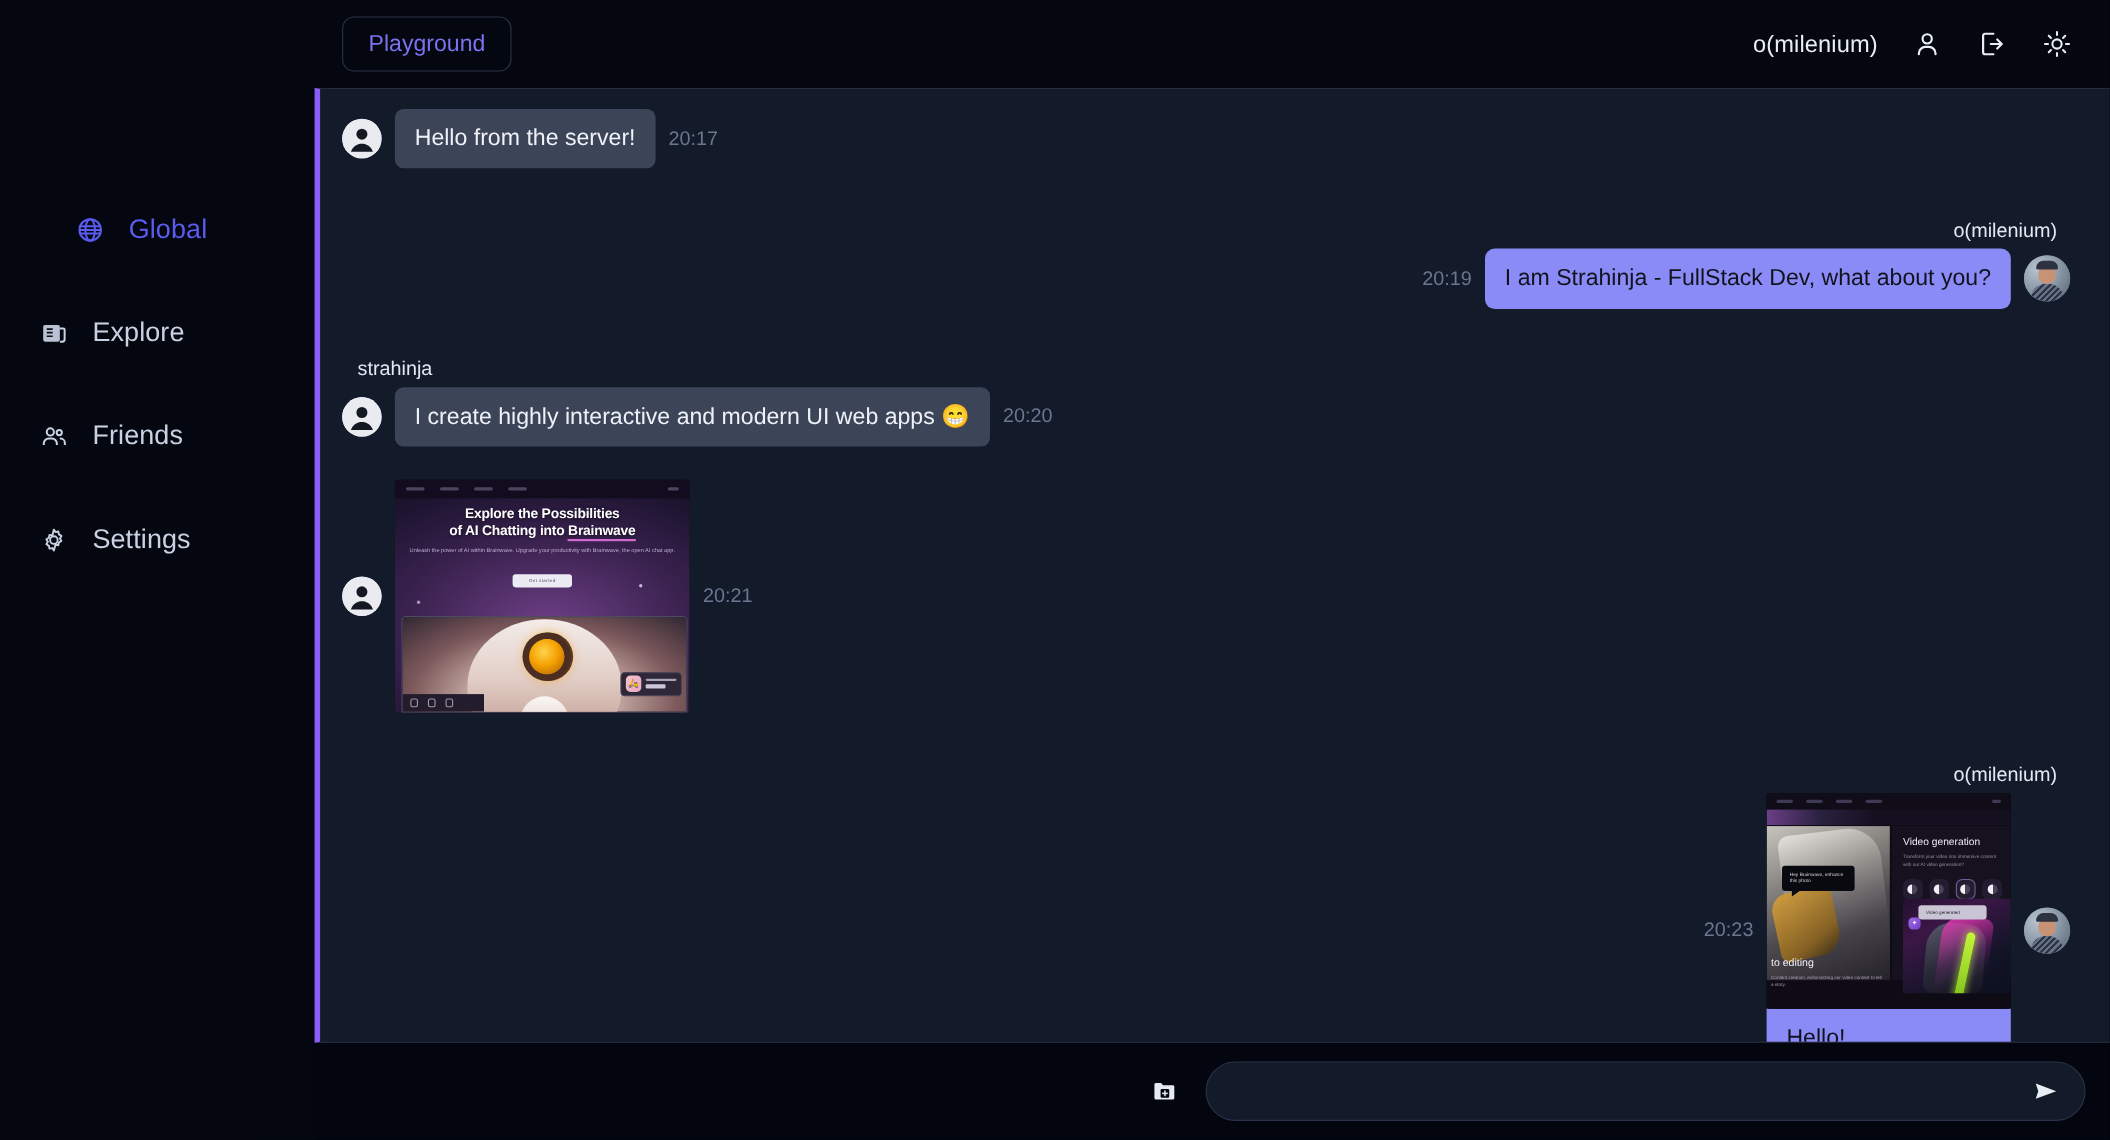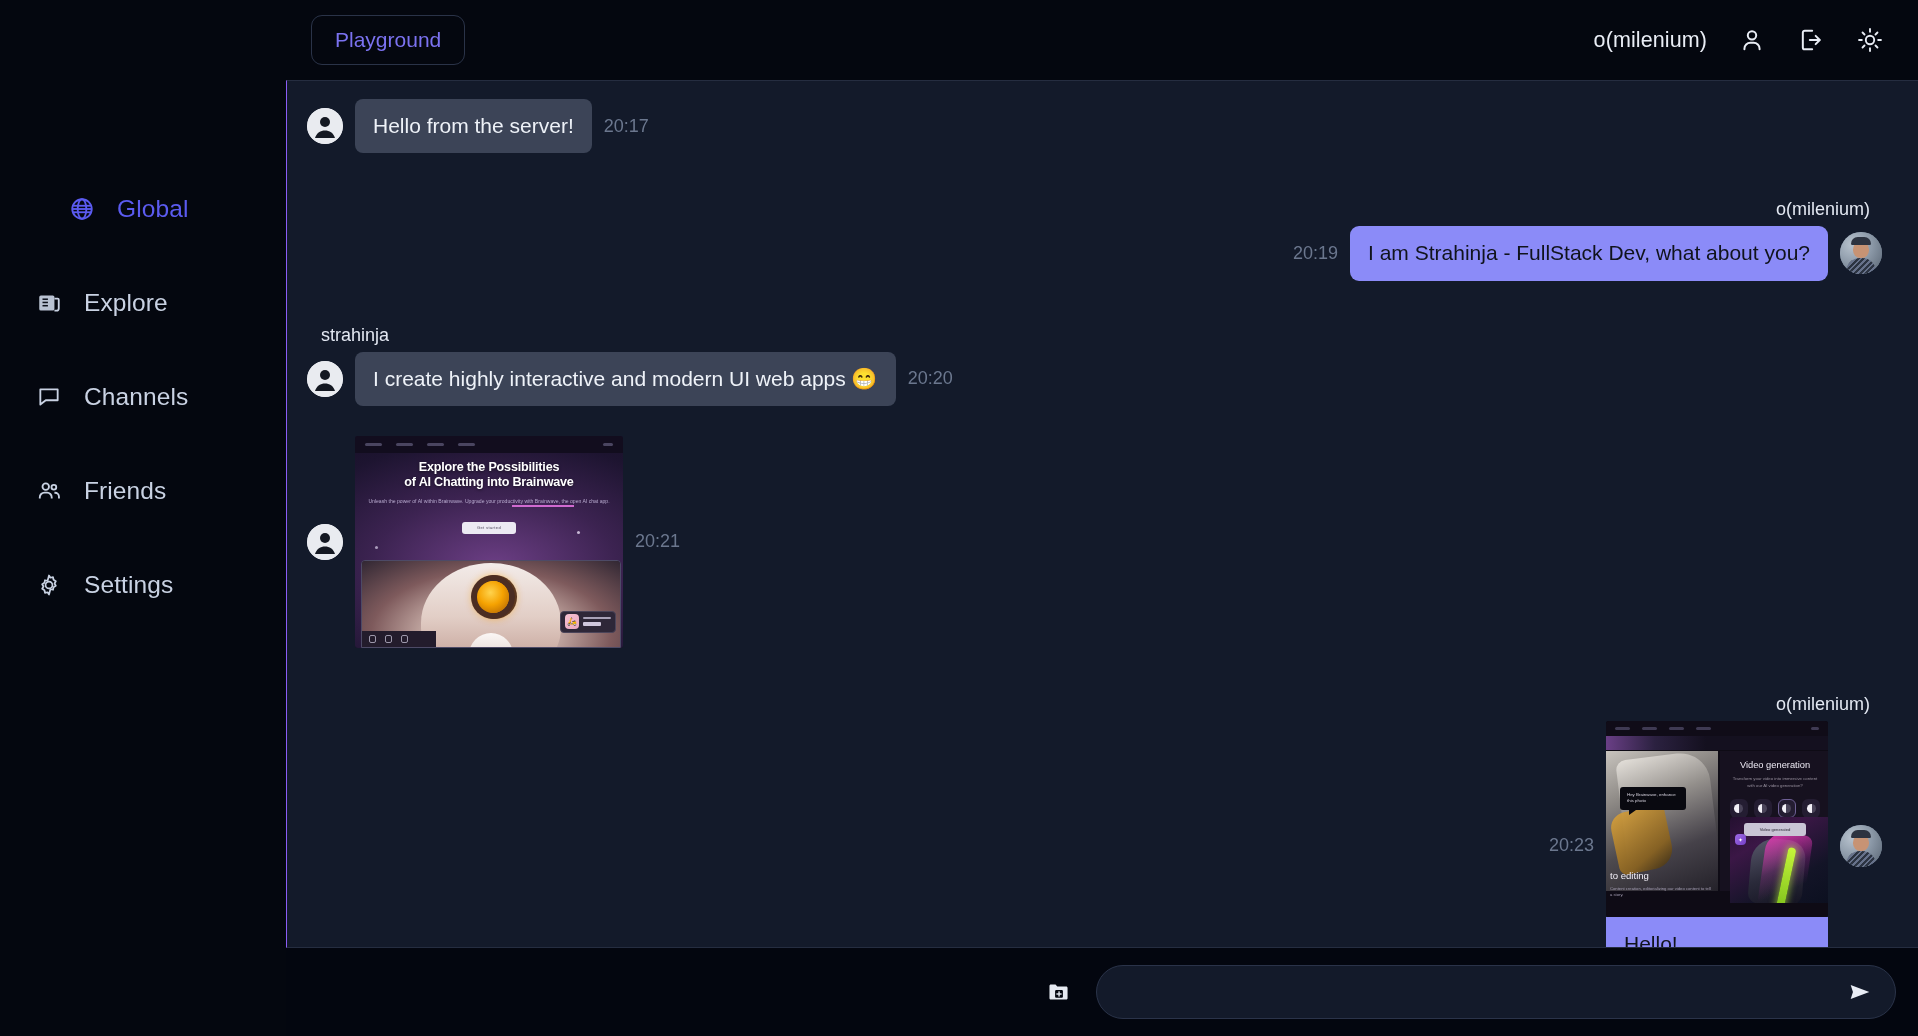--- a/index.html
+++ b/index.html
@@ -107,21 +107,21 @@
     color: #e9edf5;
   }
   .hicon svg { width: 28px; height: 28px; display: block; }
 
   
   .chat {
     flex: 1 1 auto;
     background: #131a2a;
     border-top: 1px solid #252d40;
     border-bottom: 1px solid #252d40;
-    border-left: 1px solid #8b5cf6;
+    border-left: 5px solid #8b5cf6;
     overflow: hidden;
     padding: 18px 0 10px 0;
     position: relative;
   }
 
   .msg-group { padding: 0 36px 0 20px; }
 
   .sender-label {
     font-size: 18px;
     color: #e3e8f2;
@@ -238,21 +238,21 @@
     position: absolute; top: 24px; left: 0; right: 0;
     text-align: center;
     color: #ffffff;
     font-size: 12.6px;
     font-weight: bold;
     line-height: 1.22;
     letter-spacing: -0.2px;
     text-shadow: 0 1px 3px rgba(0,0,0,.55);
     padding: 0 4px;
   }
-  .bw-title u { text-decoration: none; border-bottom: 2px solid #d06ad0; padding-bottom: 16px;}
+  .bw-title u { text-decoration: none; border-bottom: 2px solid #d06ad0; padding-bottom: 1px;}
   .bw-sub {
     position: absolute; top: 62px; left: 12px; right: 12px;
     text-align: center;
     color: #b9abd0;
     font-size: 5.1px;
     line-height: 1.5;
   }
   .bw-btn {
     position: absolute; top: 86px; left: 50%; transform: translateX(-50%);
     width: 54px; height: 12px;
@@ -372,21 +372,20 @@
     color: #f2eff7; font-size: 9.6px;
   }
   .vg-edit-s {
     position: absolute; left: 4px; bottom: 18px; width: 104px;
     color: #a59fb4; font-size: 4.2px; line-height: 1.55;
   }
   .vg-right {
     position: absolute; right: 0; top: 30px; bottom: 26px; left: 114px;
     background: #16111f;
     padding: 9px 8px 0 10px;
-    text-align: center;
   }
   .vg-h { color: #ece9f3; font-size: 9.3px; margin-bottom: 6px; }
   .vg-p { color: #98919f; font-size: 4.3px; line-height: 1.6; margin-bottom: 9px; }
   .vg-chips { display: flex; gap: 6px; }
   .vg-chip {
     width: 19px; height: 19px; border-radius: 6px; background: #241d32;
     display: flex; align-items: center; justify-content: center;
   }
   .vg-chip.sel { border: 1px solid #6d5f94; }
   .vg-chip .g { width: 9px; height: 9px; border-radius: 50%; background: linear-gradient(90deg,#f2f0f7 50%, #4a4459 50%); }
@@ -507,28 +506,20 @@
             <rect x="3" y="5" width="14" height="14" rx="1.5" fill="currentColor" stroke="none" opacity="0.92"></rect>
             <path d="M17 8h3a1 1 0 0 1 1 1v8a2 2 0 0 1-2 2h-2"></path>
             <line x1="6" y1="8.5" x2="11" y2="8.5" stroke="#0b0f1a" stroke-width="1.4"></line>
             <line x1="6" y1="11.5" x2="11" y2="11.5" stroke="#0b0f1a" stroke-width="1.4"></line>
             <line x1="6" y1="14.5" x2="11" y2="14.5" stroke="#0b0f1a" stroke-width="1.4"></line>
           </svg>
         </span>
         <span class="nav-label">Explore</span>
       </li>
 
-      <li class="nav-item">
-        <span class="nav-icon">
-          <svg viewBox="0 0 24 24" fill="none" stroke="currentColor" stroke-width="1.7">
-            <path d="M4 5h16v10H9l-5 4V5z" stroke-linejoin="round"></path>
-          </svg>
-        </span>
-        <span class="nav-label">Channels</span>
-      </li>
 
       <li class="nav-item">
         <span class="nav-icon">
           <svg viewBox="0 0 24 24" fill="none" stroke="currentColor" stroke-width="1.7">
             <circle cx="9" cy="8" r="3"></circle>
             <path d="M3.5 19v-1.2A4.3 4.3 0 0 1 7.8 13.5h2.4a4.3 4.3 0 0 1 4.3 4.3V19"></path>
             <circle cx="16.5" cy="8.5" r="2.2"></circle>
             <path d="M17 13.6h.6a3.6 3.6 0 0 1 3.6 3.6V19"></path>
           </svg>
         </span>

